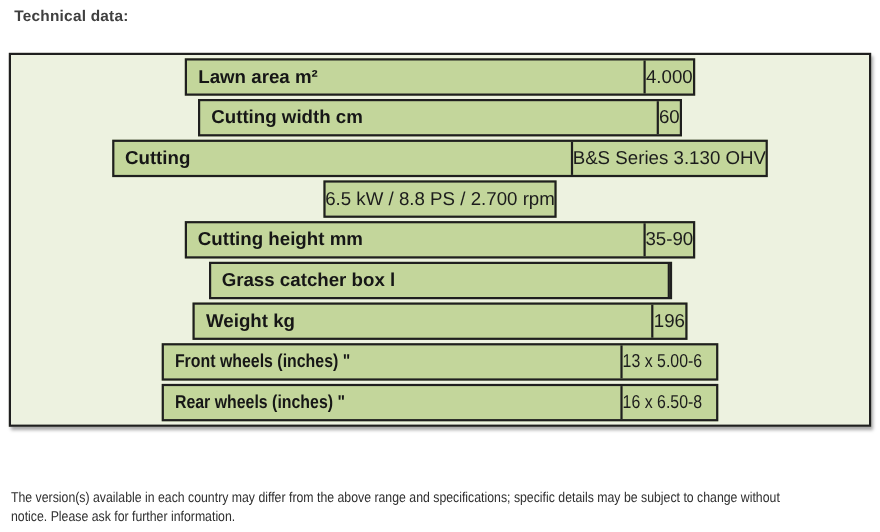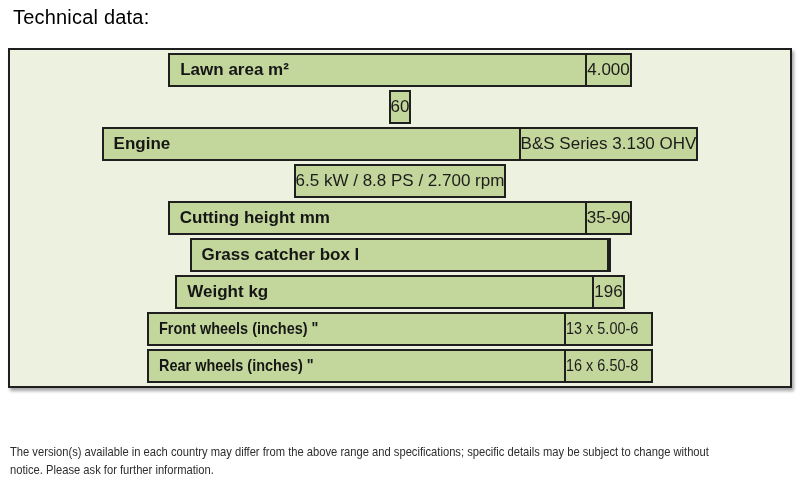--- a/index.html
+++ b/index.html
@@ -9,23 +9,23 @@
     height: 484px;
     background: #ffffff;
     font-family: "Liberation Sans", sans-serif;
     color: #1a1a1a;
     overflow: hidden;
   }
   .page-title {
     position: absolute;
     left: 13px;
     top: 6px;
-    font-size: 20px;
-    font-weight: normal;
-    color: #000000;
+    font-size: 14px;
+    font-weight: bold;
+    color: #404040;
     letter-spacing: 0.2px;
   }
   .spec-table {
     position: absolute;
     left: 8px;
     top: 48px;
     width: 784px;
     box-sizing: border-box;
     border: 2px solid var(--border, #1f1f1f);
     background: var(--gap-bg, #edf2e0);
@@ -103,28 +103,31 @@
     <div class="spec-row">
       <div class="spec-label-cell">
           <span class="spec-label">Lawn area m²</span>
         </div>
       <div class="spec-value-cell">
           <span class="spec-value">4.000</span>
         </div>
     </div>
 
     <div class="spec-row">
+      <div class="spec-label-cell">
+          <span class="spec-label">Cutting width cm</span>
+        </div>
       <div class="spec-value-cell">
           <span class="spec-value">60</span>
         </div>
     </div>
 
     <div class="spec-row">
       <div class="spec-label-cell">
-          <span class="spec-label">Engine</span>
+          <span class="spec-label">Cutting</span>
         </div>
       <div class="spec-value-cell">
           <span class="spec-value">B&amp;S Series 3.130 OHV</span>
         </div>
     </div>
 
     <div class="spec-row">
       <div class="spec-value-cell">
           <span class="spec-value">6.5 kW / 8.8 PS / 2.700 rpm</span>
         </div>

